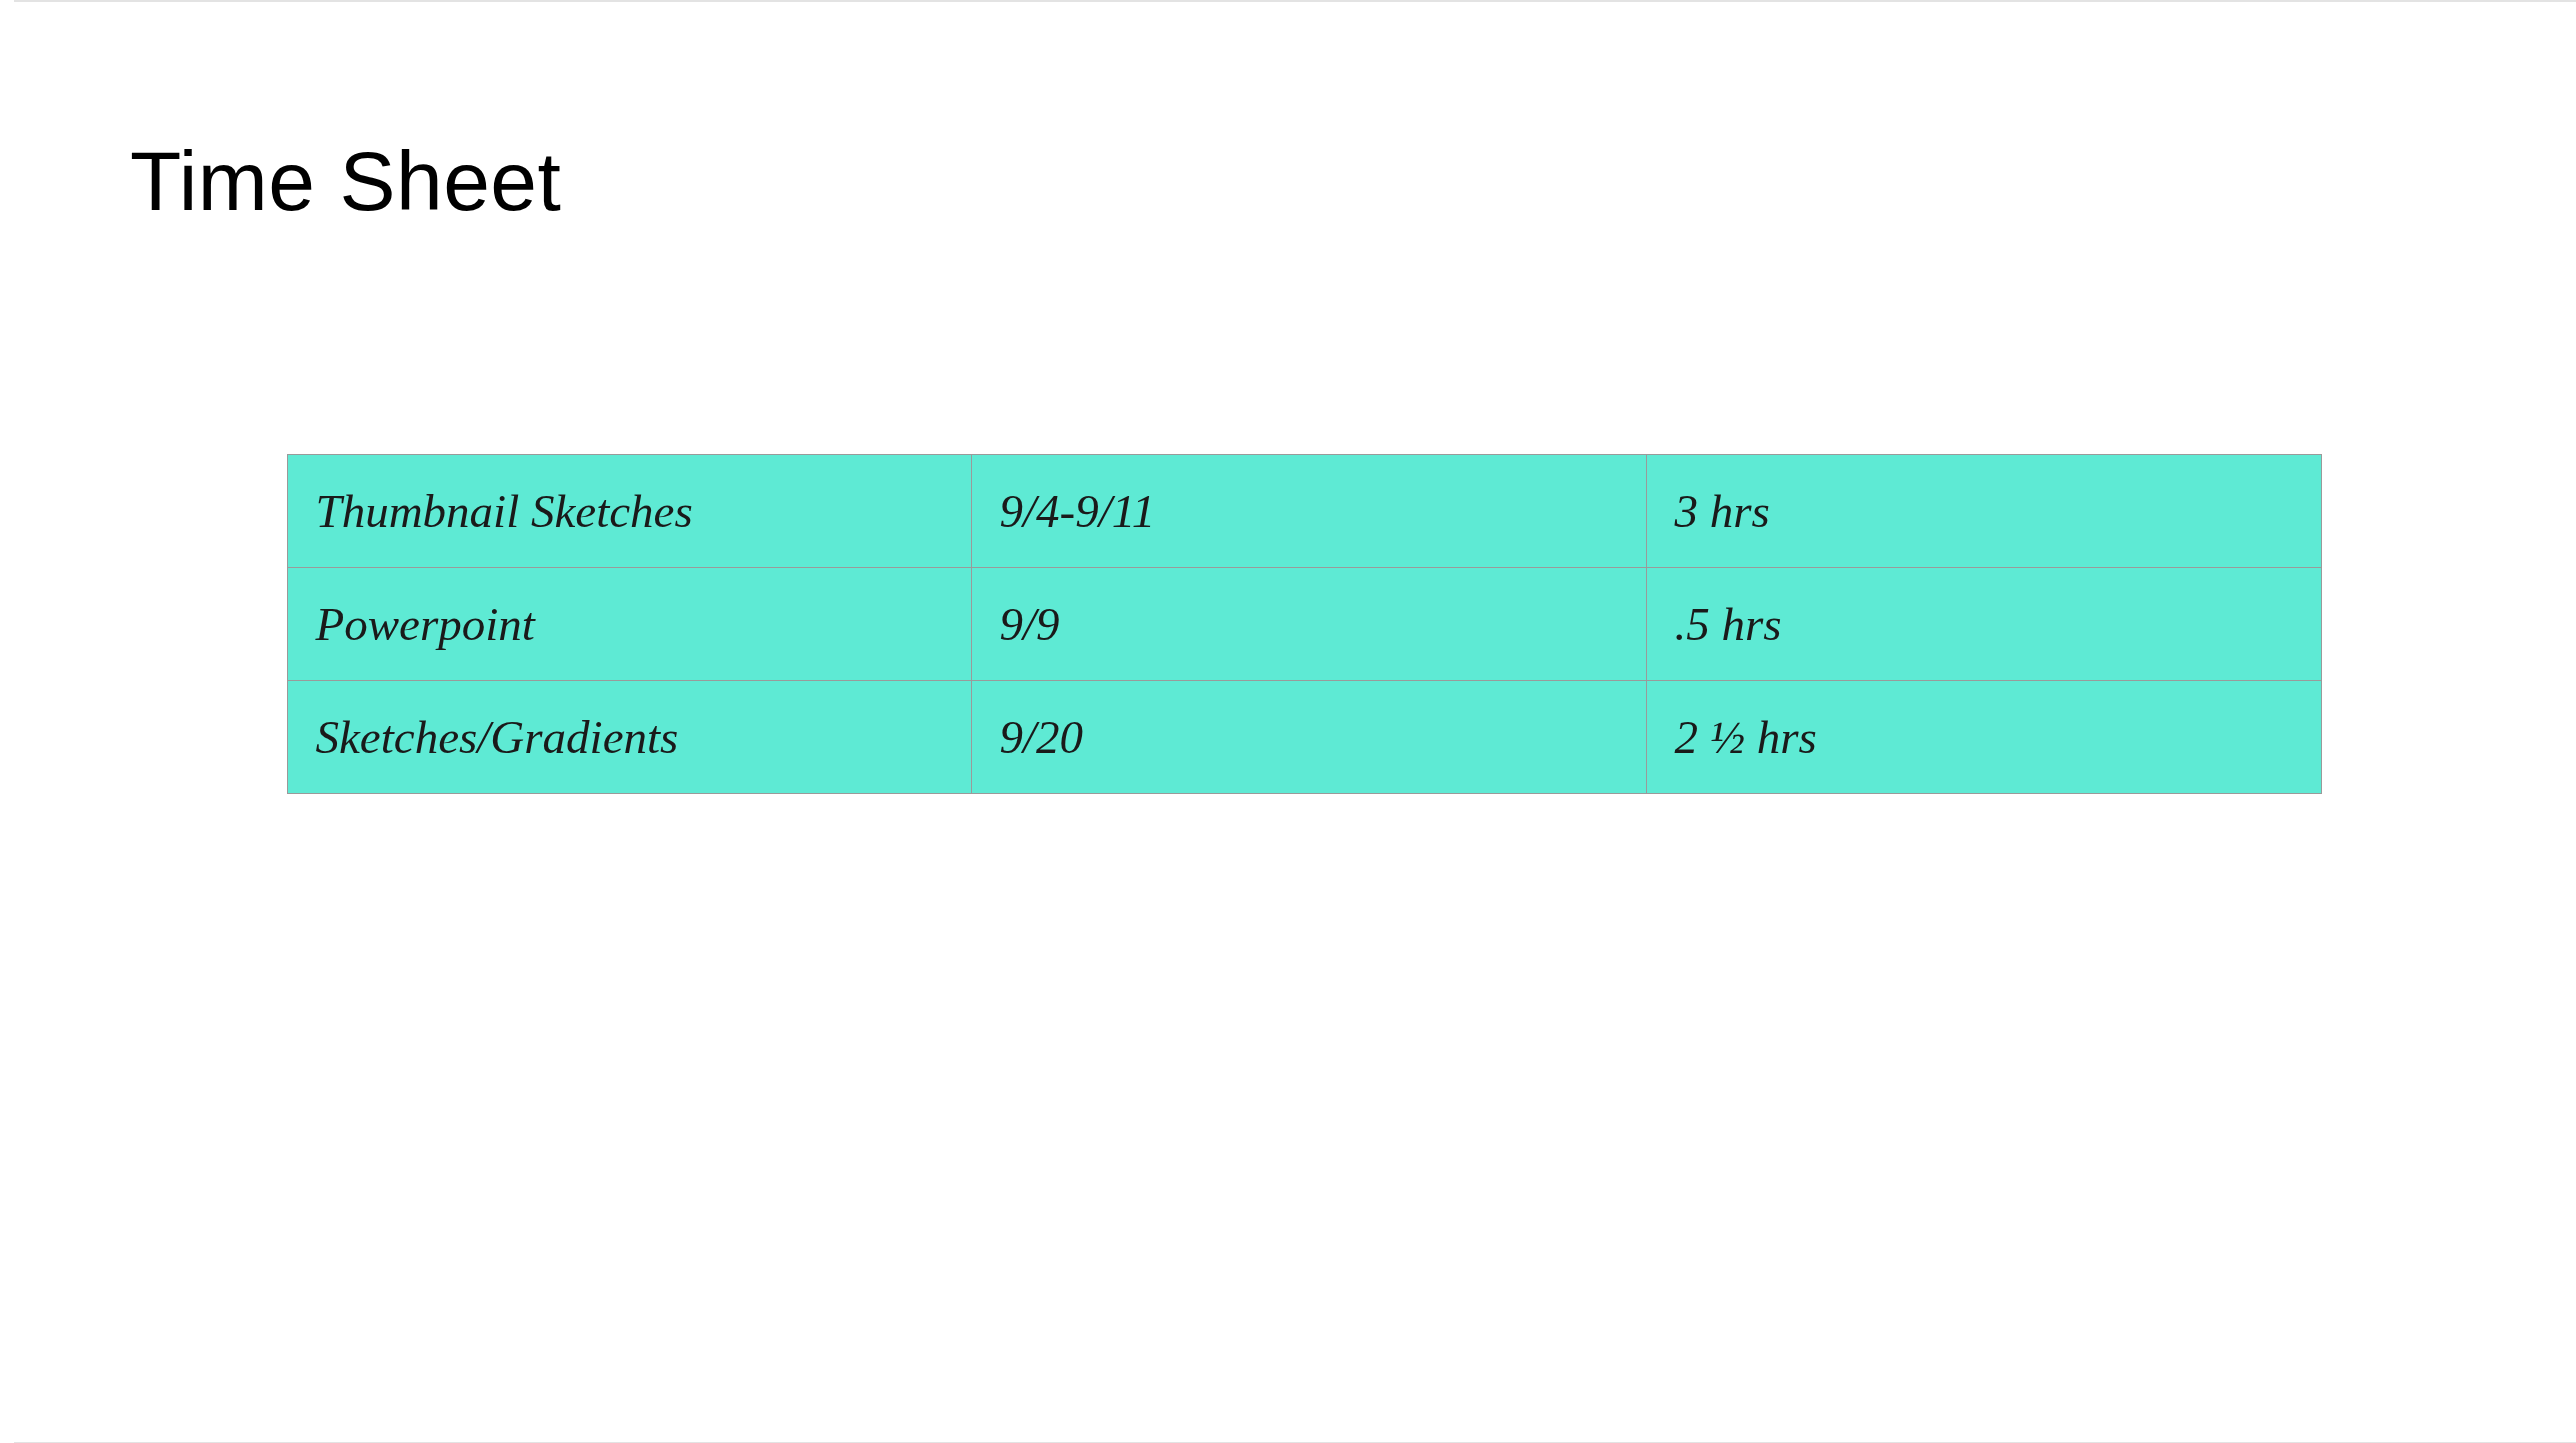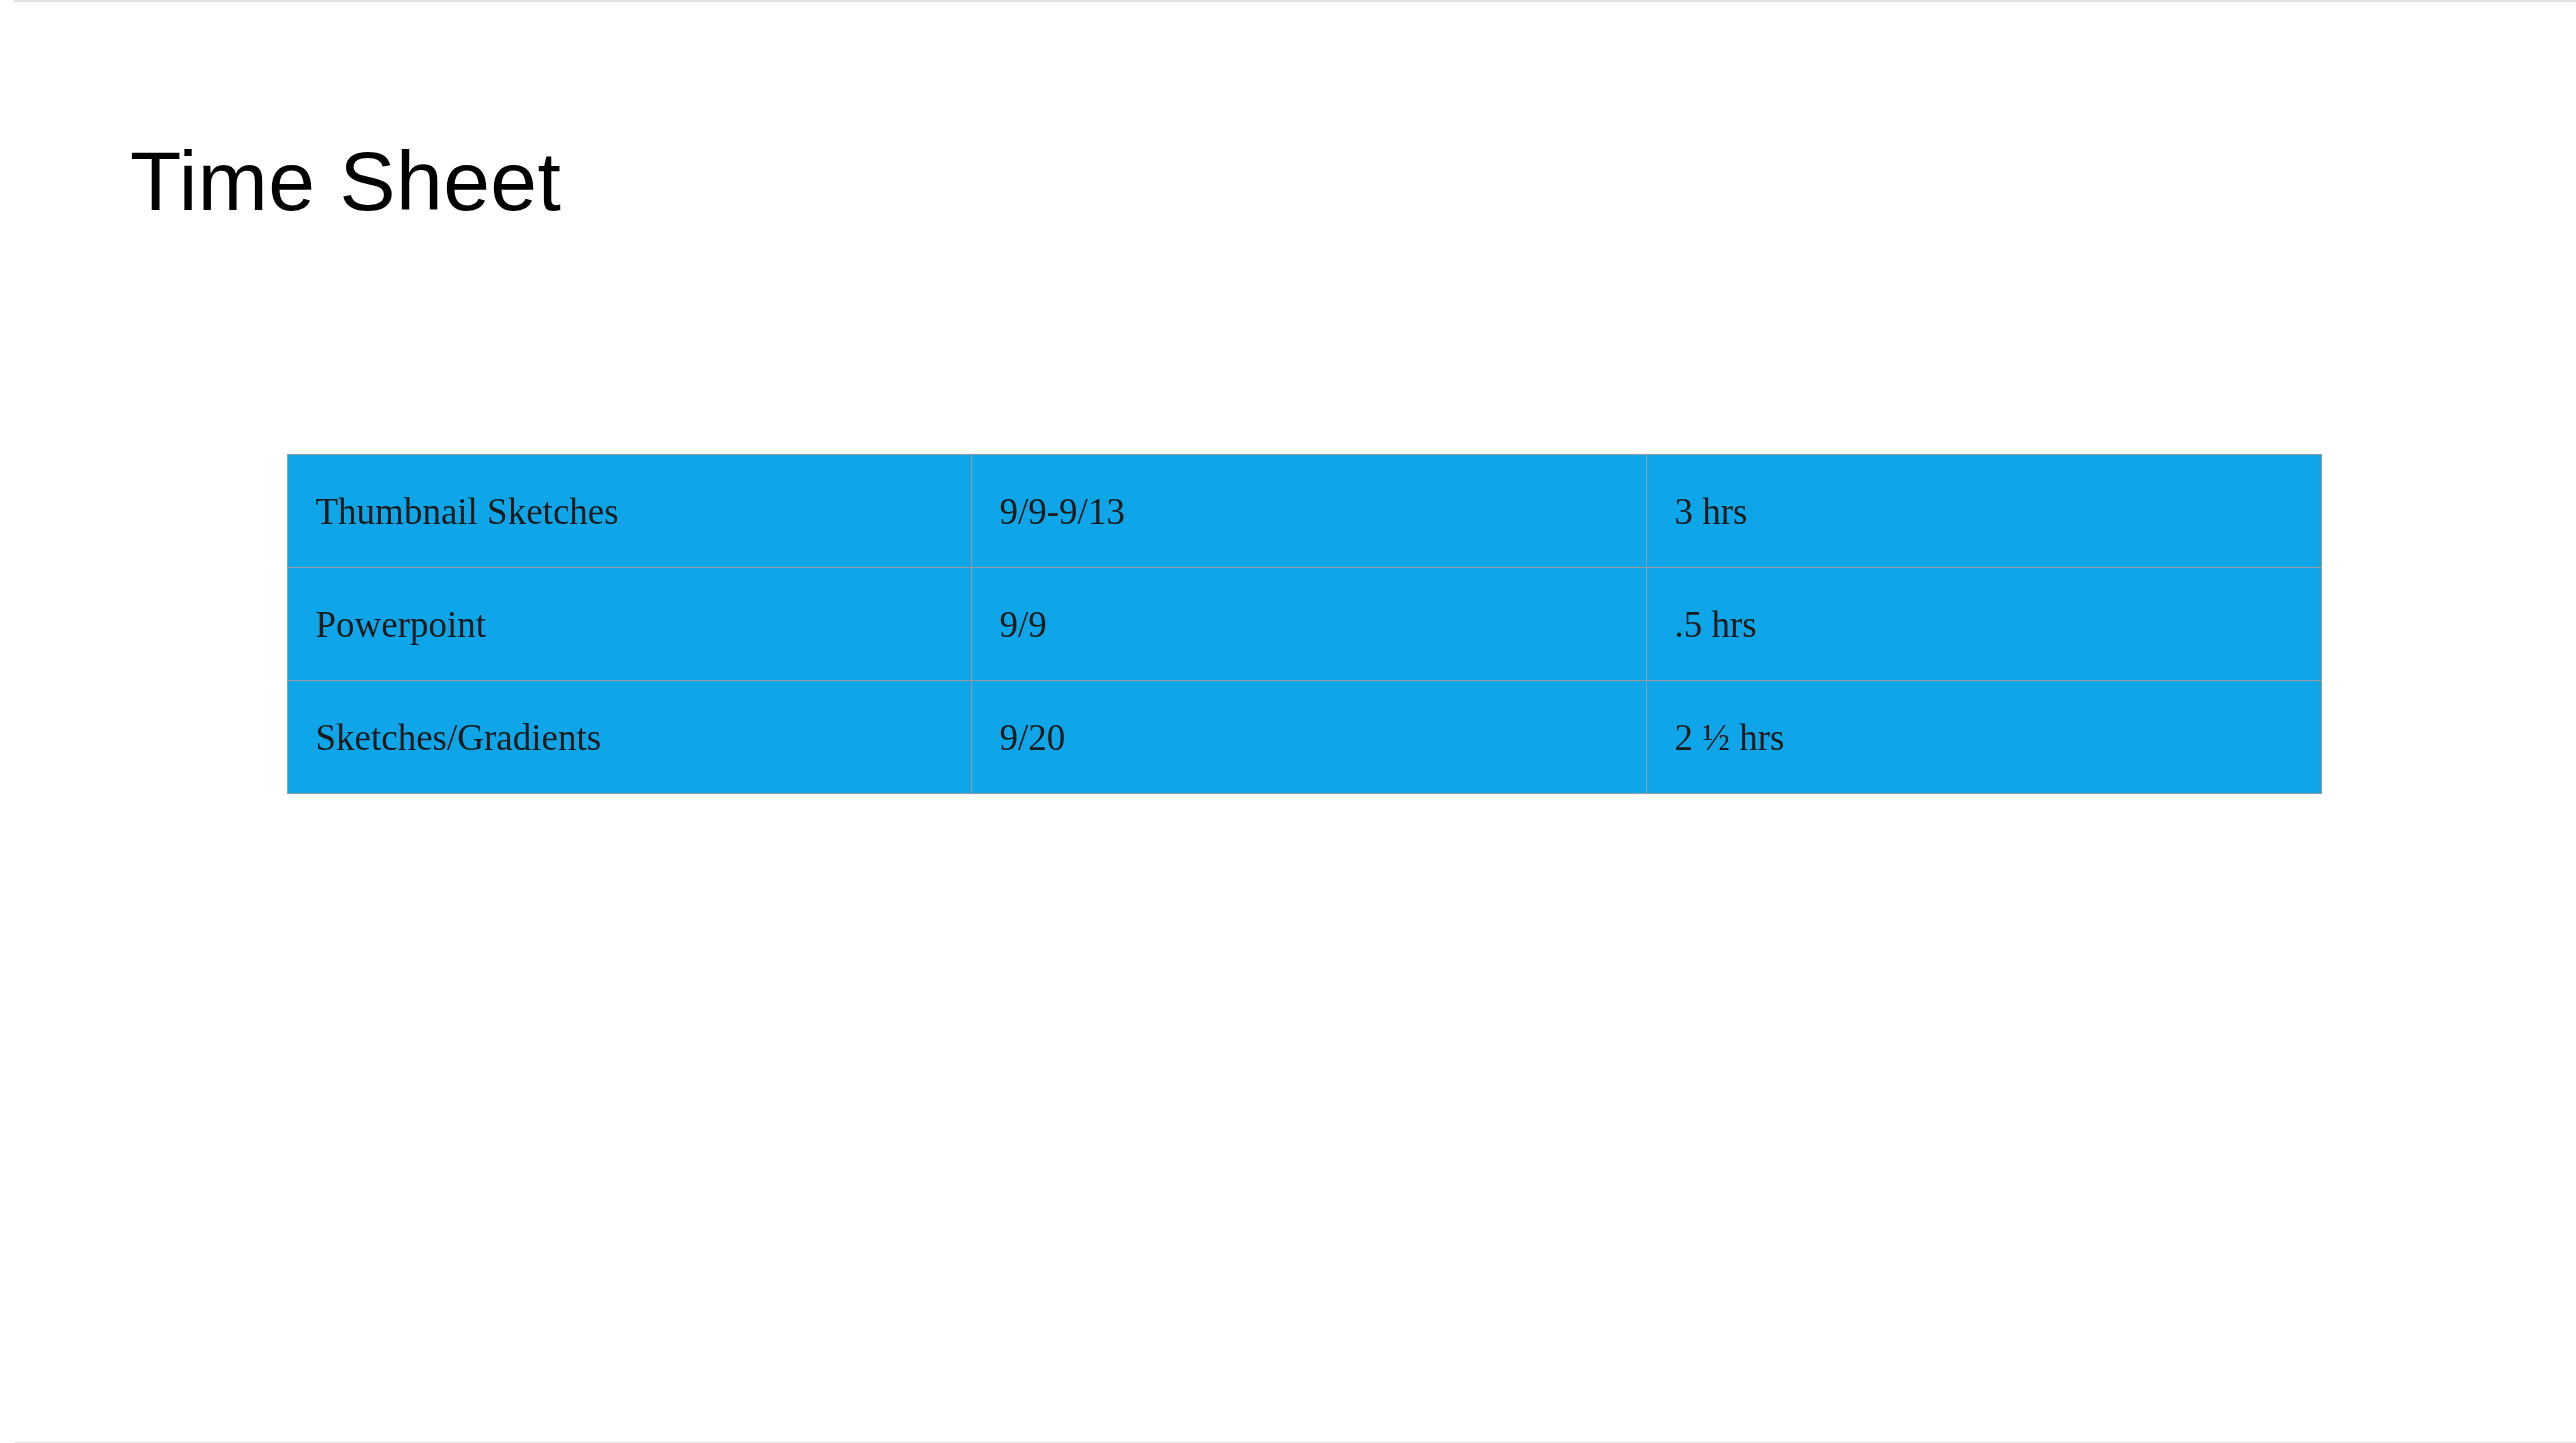--- a/index.html
+++ b/index.html
@@ -57,26 +57,27 @@
     top: 454px;
     width: 2034px;
     border-collapse: collapse;
     table-layout: fixed;
   }
   .time-table td {
     border: 1px solid #9a9a9a;
     height: 112px;
     padding: 0 27.5px;
     font-family: "Liberation Serif", serif;
-    font-size: 37px;
+    font-size: 47px;
     color: #1a1a1a;
     vertical-align: middle;
-    background: #0ea5e9;
+    background: #5eead4;
     overflow: hidden;
     white-space: nowrap;
+    font-style: italic;
   }
   .col-task { width: 684px; }
   .col-date { width: 675px; }
   .col-hours { width: 675px; }
 </style>
 </head>
 <body>
 
 <div class="slide">
 
@@ -87,21 +88,21 @@
 
   <table class="time-table">
     <colgroup>
       <col class="col-task">
       <col class="col-date">
       <col class="col-hours">
     </colgroup>
     <tbody>
       <tr>
         <td>Thumbnail Sketches</td>
-        <td>9/9-9/13</td>
+        <td>9/4-9/11</td>
         <td>3 hrs</td>
       </tr>
       <tr>
         <td>Powerpoint</td>
         <td>9/9</td>
         <td>.5 hrs</td>
       </tr>
       <tr>
         <td>Sketches/Gradients</td>
         <td>9/20</td>

